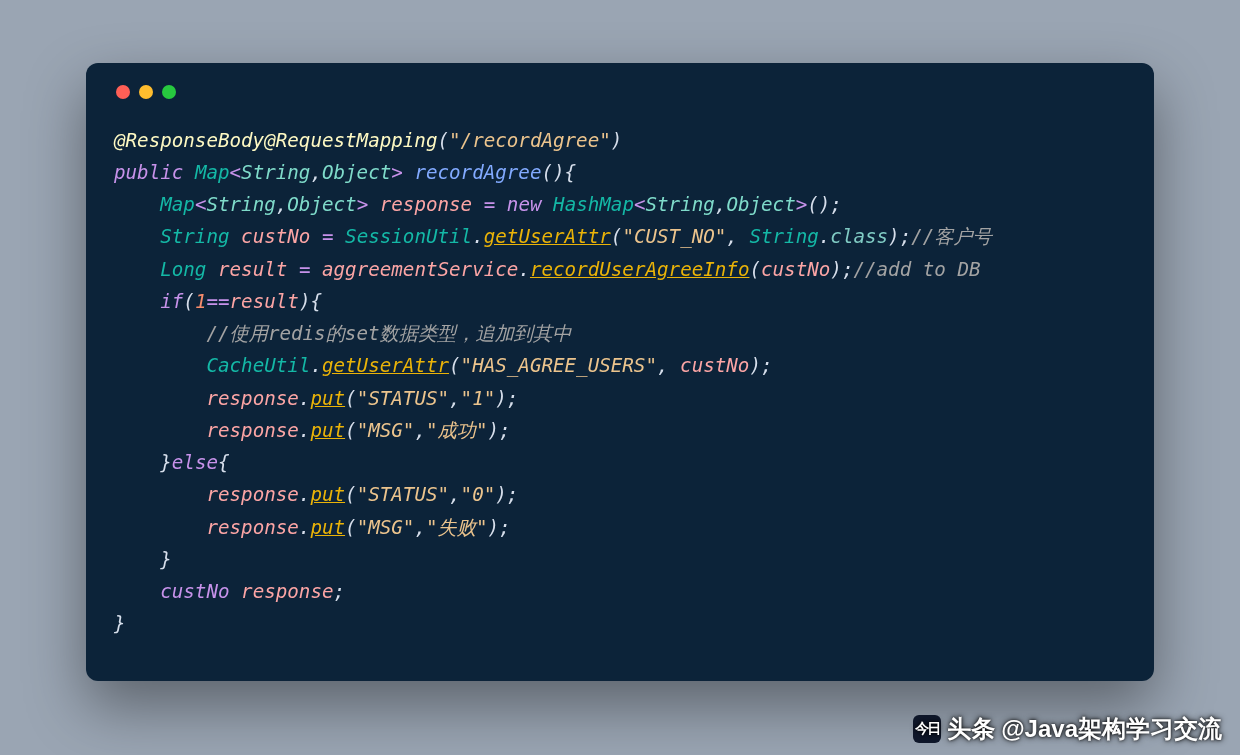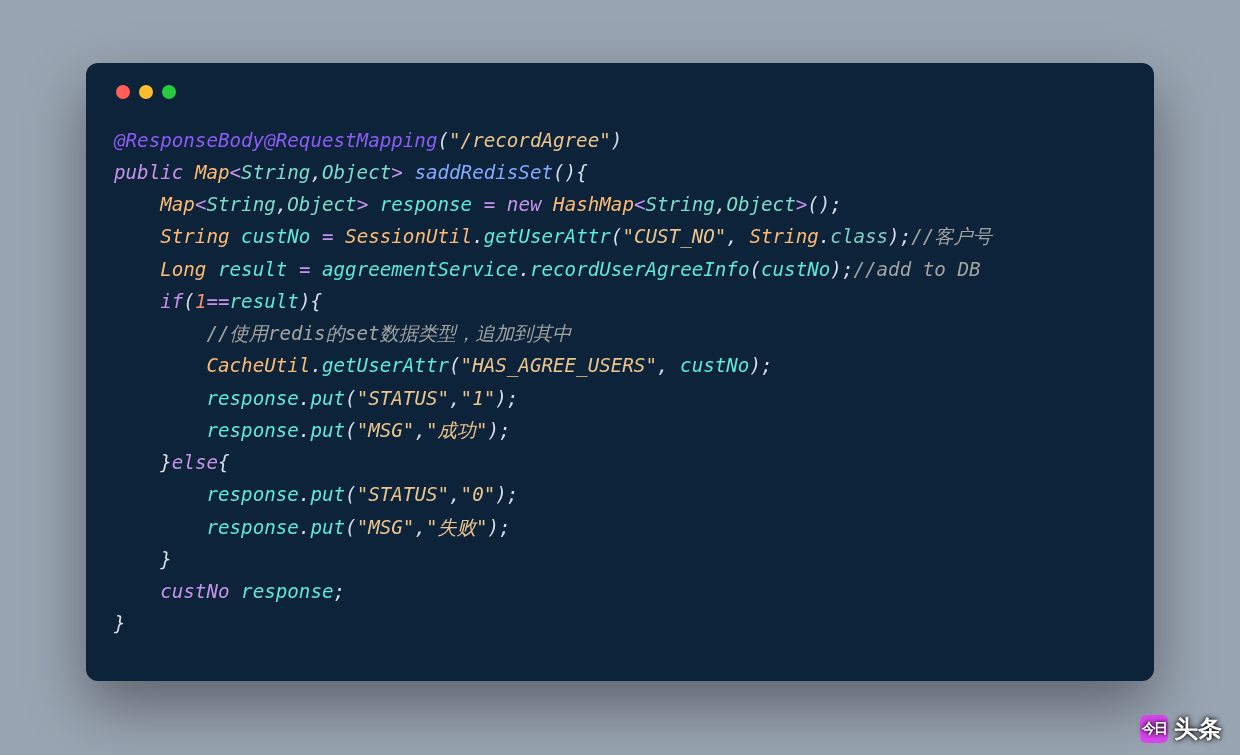--- a/index.html
+++ b/index.html
@@ -37,29 +37,29 @@
   .dot.yellow { background: #ffbd2e; }
   .dot.green  { background: #27c93f; }
   pre.code {
     font-family: "Menlo", "Monaco", "Consolas", monospace;
     font-size: 19.2px;
     line-height: 1.68;
     color: #d6deeb;
     white-space: pre;
     font-style: italic;
   }
-  .ann     { color: #8b5cf6; font-style: italic; }
+  .ann     { color: #fef9c3; font-style: italic; }
   .kw      { color: #c792ea; font-style: italic; }
-  .type    { color: #fdba74; font-style: italic; }
+  .type    { color: #14b8a6; font-style: italic; }
   .punct   { color: #d6deeb; font-style: italic; }
   .angle   { color: #c792ea; font-style: italic; }
   .gen     { color: #7fdbca; font-style: italic; }
   .fn      { color: #82aaff; font-style: italic; }
-  .method  { color: #5eead4; font-style: italic; }
-  .var     { color: #5eead4; font-style: italic; }
+  .method  { color: #eab308; font-style: italic; text-decoration: underline; }
+  .var     { color: #fca5a5; font-style: italic; }
   .op      { color: #c792ea; font-style: italic; }
   .str     { color: #ecc48d; font-style: italic; }
   .num     { color: #f78c6c; font-style: italic; }
   .cmt     { color: #a3a3a3; font-style: italic; }
   .prop    { color: #80cbc4; font-style: italic; margin-top: 40px; }
   .watermark {
     position: absolute;
     right: 18px;
     bottom: 10px;
     display: flex;
@@ -67,21 +67,21 @@
     gap: 6px;
     font-family: "PingFang SC","Microsoft YaHei",sans-serif;
     font-size: 24px;
     font-weight: 700;
     color: #fff;
     text-shadow: 0 0 6px rgba(0,0,0,0.9), 0 0 3px rgba(0,0,0,0.9);
   }
   .watermark .logo {
     width: 28px;
     height: 28px;
-    background: #d946ef;
+    background: #0f172a;
     border-radius: 6px;
     display: flex;
     align-items: center;
     justify-content: center;
     color: #fff;
     font-size: 14px;
     font-weight: 900;
     letter-spacing: -2px;
     font-family: sans-serif;
   }
@@ -90,33 +90,34 @@
 <body>
 
 <div class="window">
   <div class="traffic">
     <div class="dot red"></div>
     <div class="dot yellow"></div>
     <div class="dot green"></div>
   </div>
 
 <pre class="code"><span class="ann">@ResponseBody</span><span class="ann">@RequestMapping</span><span class="punct">(</span><span class="str">"/recordAgree"</span><span class="punct">)</span>
-<span class="kw">public</span> <span class="type">Map</span><span class="angle">&lt;</span><span class="gen">String</span><span class="punct">,</span><span class="gen">Object</span><span class="angle">&gt;</span> <span class="fn">saddRedisSet</span><span class="punct">(){</span>
+<span class="kw">public</span> <span class="type">Map</span><span class="angle">&lt;</span><span class="gen">String</span><span class="punct">,</span><span class="gen">Object</span><span class="angle">&gt;</span> <span class="fn">recordAgree</span><span class="punct">(){</span>
     <span class="type">Map</span><span class="angle">&lt;</span><span class="gen">String</span><span class="punct">,</span><span class="gen">Object</span><span class="angle">&gt;</span> <span class="var">response</span> <span class="op">=</span> <span class="kw">new</span> <span class="type">HashMap</span><span class="angle">&lt;</span><span class="gen">String</span><span class="punct">,</span><span class="gen">Object</span><span class="angle">&gt;</span><span class="punct">();</span>
     <span class="type">String</span> <span class="var">custNo</span> <span class="op">=</span> <span class="type">SessionUtil</span><span class="punct">.</span><span class="method">getUserAttr</span><span class="punct">(</span><span class="str">"CUST_NO"</span><span class="punct">, </span><span class="type">String</span><span class="punct">.</span><span class="prop">class</span><span class="punct">);</span><span class="cmt">//客户号</span>
     <span class="type">Long</span> <span class="var">result</span> <span class="op">=</span> <span class="var">aggreementService</span><span class="punct">.</span><span class="method">recordUserAgreeInfo</span><span class="punct">(</span><span class="var">custNo</span><span class="punct">);</span><span class="cmt">//add to DB</span>
     <span class="kw">if</span><span class="punct">(</span><span class="num">1</span><span class="op">==</span><span class="var">result</span><span class="punct">){</span>
         <span class="cmt">//使用redis的set数据类型，追加到其中</span>
         <span class="type">CacheUtil</span><span class="punct">.</span><span class="method">getUserAttr</span><span class="punct">(</span><span class="str">"HAS_AGREE_USERS"</span><span class="punct">, </span><span class="var">custNo</span><span class="punct">);</span>
         <span class="var">response</span><span class="punct">.</span><span class="method">put</span><span class="punct">(</span><span class="str">"STATUS"</span><span class="punct">,</span><span class="str">"1"</span><span class="punct">);</span>
         <span class="var">response</span><span class="punct">.</span><span class="method">put</span><span class="punct">(</span><span class="str">"MSG"</span><span class="punct">,</span><span class="str">"成功"</span><span class="punct">);</span>
     <span class="punct">}</span><span class="kw">else</span><span class="punct">{</span>
         <span class="var">response</span><span class="punct">.</span><span class="method">put</span><span class="punct">(</span><span class="str">"STATUS"</span><span class="punct">,</span><span class="str">"0"</span><span class="punct">);</span>
         <span class="var">response</span><span class="punct">.</span><span class="method">put</span><span class="punct">(</span><span class="str">"MSG"</span><span class="punct">,</span><span class="str">"失败"</span><span class="punct">);</span>
     <span class="punct">}</span>
     <span class="kw">custNo</span> <span class="var">response</span><span class="punct">;</span>
 <span class="punct">}</span></pre>
 </div>
 
 <div class="watermark">
   <div class="logo">今日</div>
   <span>头条</span>
+  <span>@Java架构学习交流</span>
 </div>
 
 </body></html>

